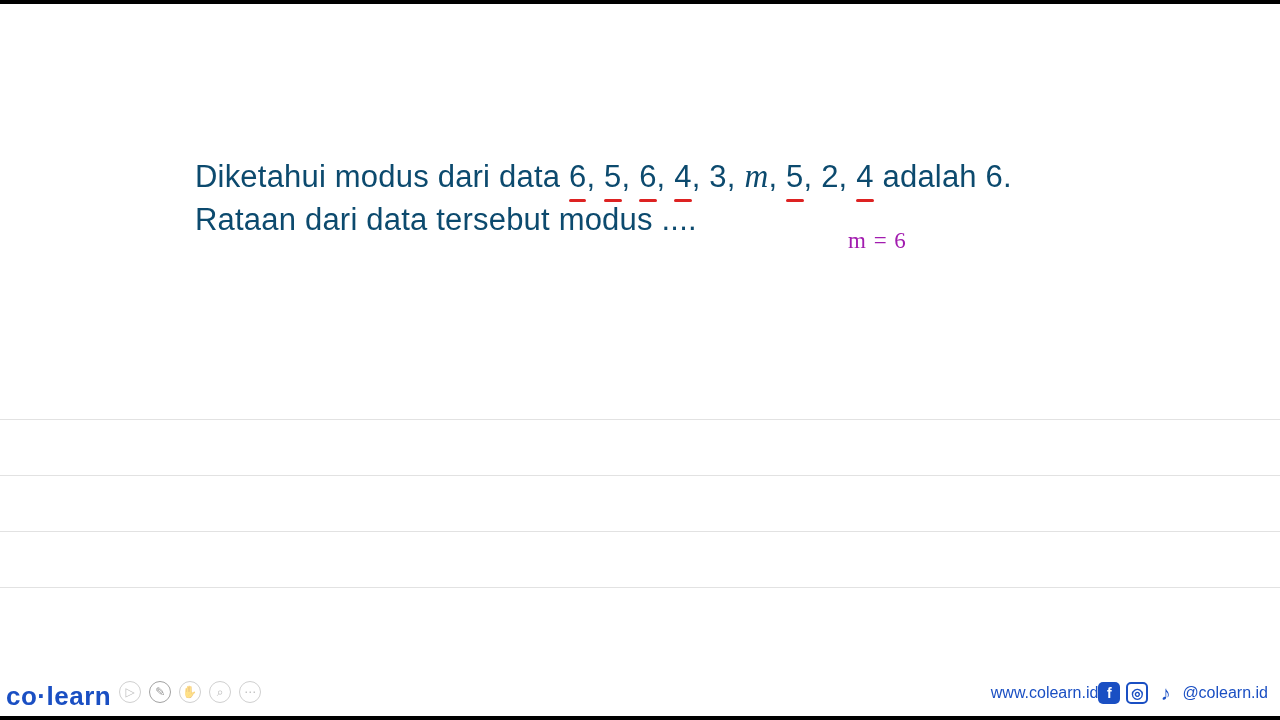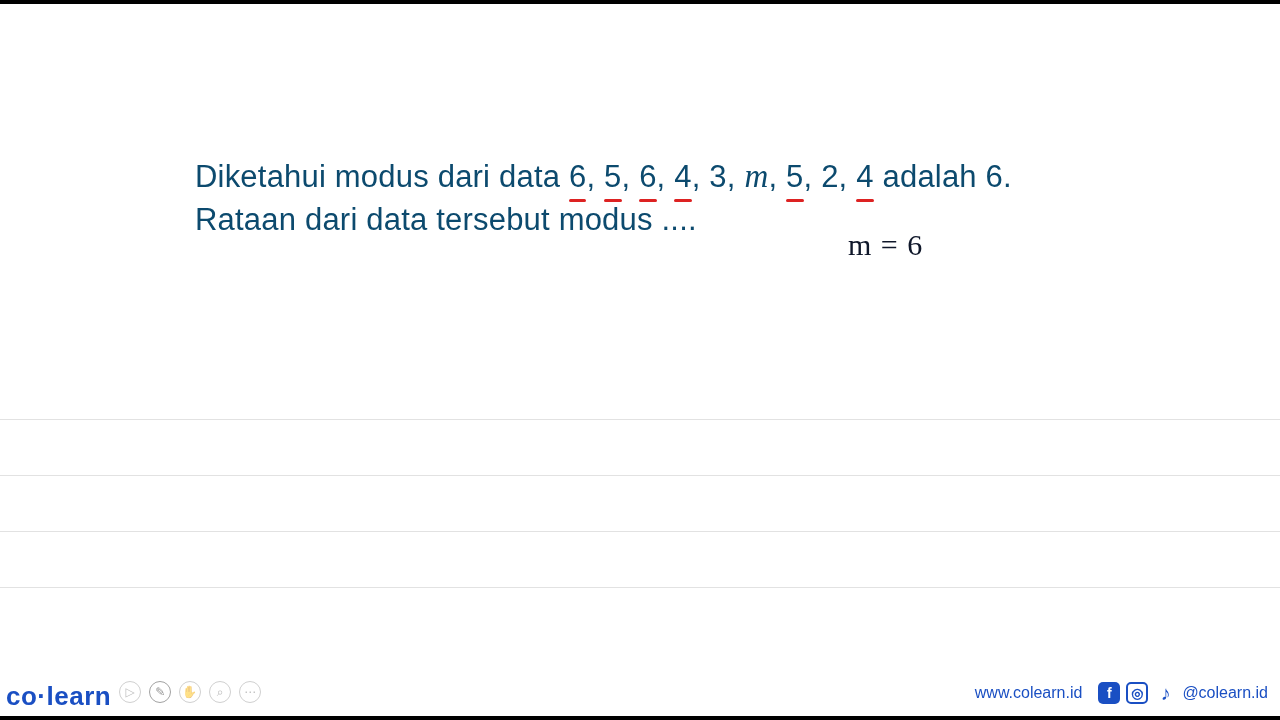--- a/index.html
+++ b/index.html
@@ -10,40 +10,40 @@
   .problem-text { font-size: 31px; line-height: 1.35; color: #0c4a6e; letter-spacing: 0.2px; }
   .m-italic { font-style: italic; font-family: "Times New Roman", serif; font-size: 33px; }
   .u { position: relative; display: inline-block; }
   .u::after {
     content: ""; position: absolute; left: 0; right: 0; bottom: -4px;
     height: 3px; background: #d22; border-radius: 2px;
   }
 
   .hand-annot {
     position: absolute; top: 224px; left: 848px;
-    font-family: "Comic Sans MS", cursive; font-size: 30px; color: #0f172a;
+    font-family: "Comic Sans MS", cursive; font-size: 23px; color: #a21caf;
     font-weight: 500; letter-spacing: 1px;
   }
 
   .ruled-lines { position: absolute; top: 415px; left: 0; right: 0; }
   .ruled-lines .line { height: 1px; background: #e2e2e2; margin-bottom: 55px; }
 
   .footer-bar { position: absolute; left: 0; right: 0; bottom: 6px; height: 44px; display: flex; align-items: flex-end; justify-content: space-between; padding: 0 4px 0 4px; }
   .footer-left { display: flex; flex-direction: row; gap: 2px; }
   .brand { font-size: 26px; font-weight: 700; color: #1a4fc3; letter-spacing: 0.5px; margin-left: 2px; margin-bottom: -2px; }
   .brand .dot { color: #1a4fc3; }
   .tool-row { display: flex; gap: 8px; margin-left: 6px; opacity: 0.55; }
   .tool-circle {
     width: 22px; height: 22px; border: 1.5px solid #a8a8a8; border-radius: 50%;
     display: inline-flex; align-items: center; justify-content: center;
     font-size: 12px; color: #888;
   }
   .tool-circle.active { border-color: #555; color: #333; opacity: 1; }
 
-  .footer-right { display: flex; align-items: center; gap: 16px; margin-right: 8px; margin-bottom: 6px; }
+  .footer-right { display: flex; align-items: center; margin-right: 8px; margin-bottom: 6px; }
   .url { color: #1a4fc3; font-size: 16px; font-weight: 500; }
   .socials { display: flex; align-items: center; gap: 6px; }
   .social-icon {
     width: 22px; height: 22px; background: #1a4fc3; border-radius: 5px;
     display: inline-flex; align-items: center; justify-content: center;
     color: #fff; font-size: 14px; font-weight: 700;
   }
   .social-icon.outline { background: transparent; border: 2px solid #1a4fc3; color: #1a4fc3; }
   .social-icon.note { background: transparent; color: #1a4fc3; font-size: 20px; border: none; }
   .handle { color: #1a4fc3; font-size: 16px; font-weight: 400; }

